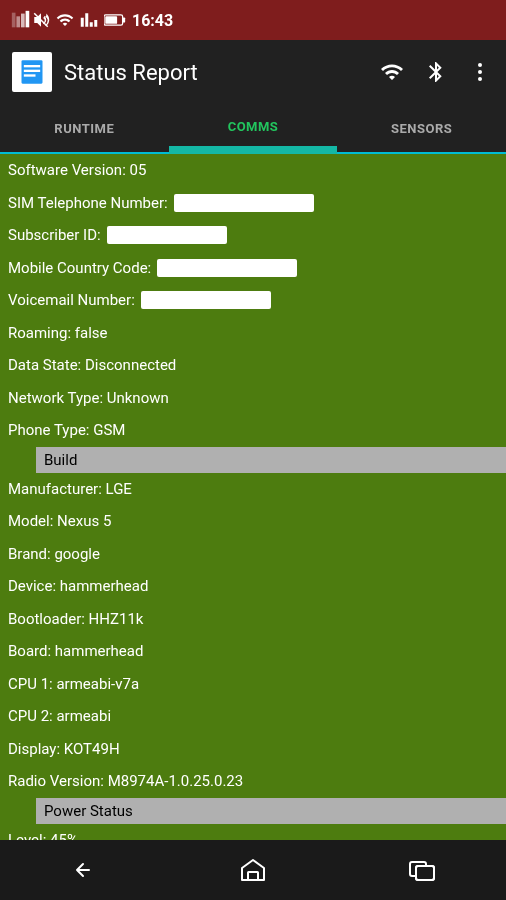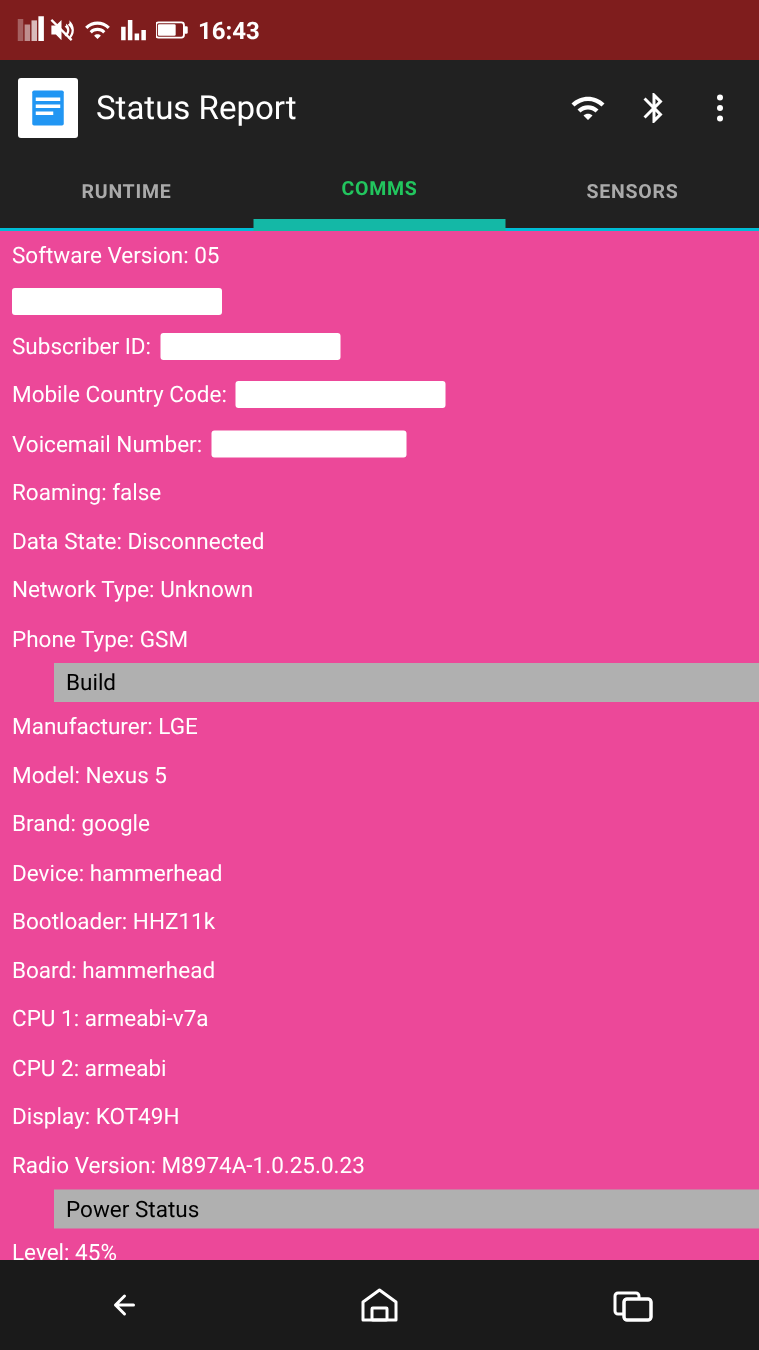--- a/index.html
+++ b/index.html
@@ -100,21 +100,21 @@
     }
     .tab-item.active {
       color: #22c55e;
       border-bottom: 8px solid #14b8a6;
     }
 
     
     .content {
       height: calc(900px - 40px - 64px - 50px - 60px);
       overflow-y: auto;
-      background: #ec4899;
+      background: #4d7c0f;
     }
 
     .info-row {
       padding: 5px 8px;
       font-size: 15px;
       color: #fff;
       border-bottom: none;
       line-height: 1.5;
     }
 
@@ -244,20 +244,21 @@
     <span>COMMS</span>
   </div>
   <div class="tab-item">
     <span>SENSORS</span>
   </div>
 </div>
 
 <div class="content" id="content-list">
 <div class="info-row">Software Version: 05</div>
     <div class="info-row redacted">
+      <span>SIM Telephone Number:</span>
       <span class="redact-box" style="width:140px"></span>
     </div>
     <div class="info-row redacted">
       <span>Subscriber ID:</span>
       <span class="redact-box" style="width:120px"></span>
     </div>
     <div class="info-row redacted">
       <span>Mobile Country Code:</span>
       <span class="redact-box" style="width:140px"></span>
     </div>

